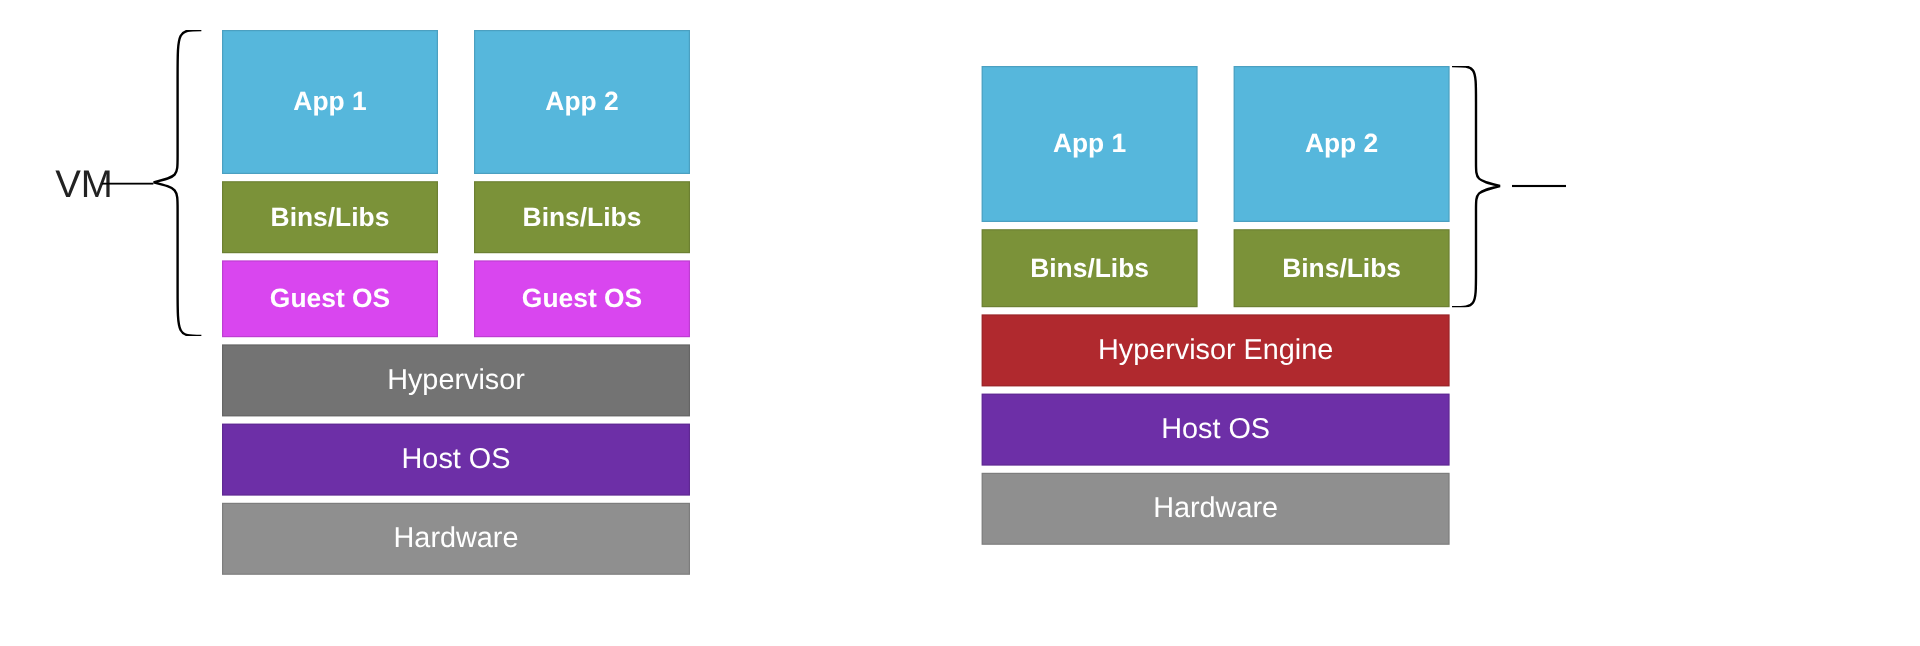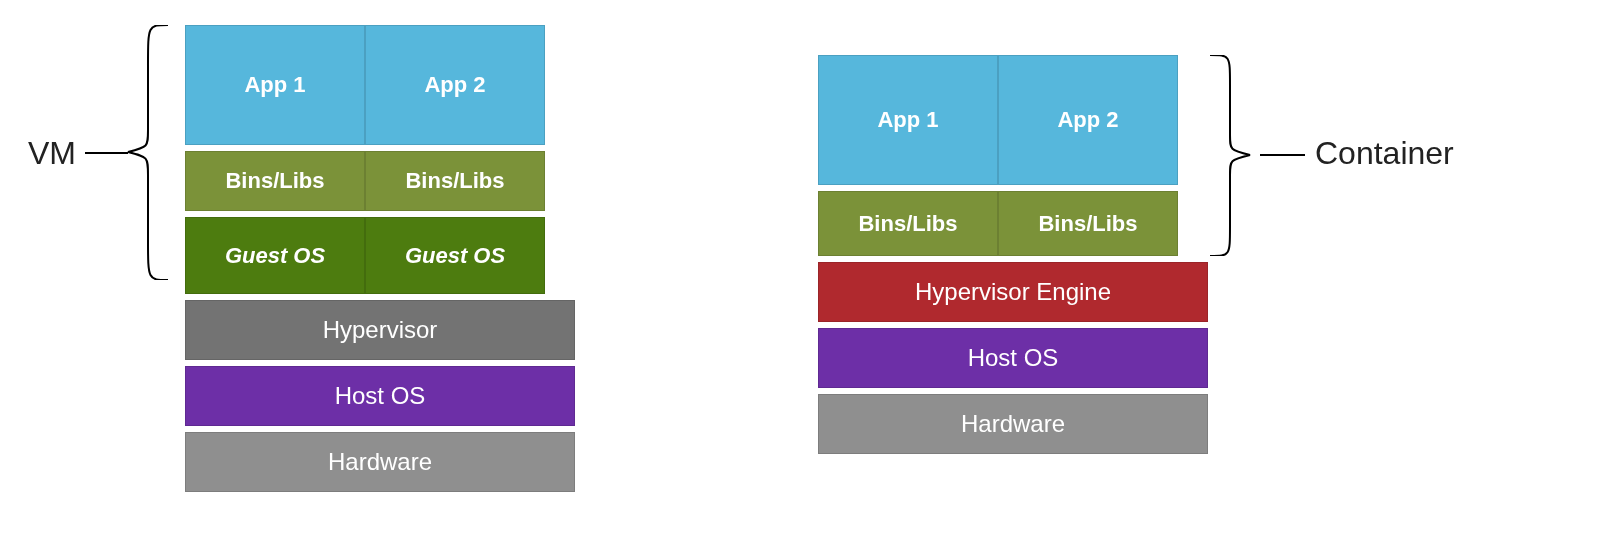--- a/index.html
+++ b/index.html
@@ -13,28 +13,30 @@
   }
   .canvas {
     position: relative;
     width: 1600px;
     height: 538px;
   }
   .stack-label {
     position: absolute;
     font-size: 32px;
     color: #222;
+    margin-left: 18px;
   }
   .stack {
     position: absolute;
     width: 390px;
   }
   .top-row {
     display: flex;
     justify-content: flex-start;
+    gap: 30px;
   }
   .pillar {
     width: 180px;
     text-align: center;
   }
   .layer {
     display: flex;
     align-items: center;
     justify-content: center;
     color: #fff;
@@ -51,21 +53,21 @@
     align-items: center;
     justify-content: center;
     color: #fff;
     font-size: 24px;
     font-weight: 400;
     border: 1px solid rgba(0,0,0,0.12);
     box-sizing: border-box;
   }
   .app    { background: #56b7dc; height: 120px; font-weight: 700; }
   .bins   { background: #7b9239; height: 60px;  font-weight: 700; color:#fff; }
-  .gos    { background: #4d7c0f; height: 77px;  font-weight: 700; color:#fff;font-style:italic; }
+  .gos    { background: #d946ef; height: 64px;  font-weight: 700; color:#fff; }
   .hyper  { background: #737373; }
   .engine { background: #b0292e; }
   .hostos { background: #6d2fa7; }
   .hw     { background: #8f8f8f; }
 
   
   .pillar .layer + .layer { margin-top: 6px; }
 
   
   .brace {
@@ -142,15 +144,14 @@
              C30,95 30,95 10,100
              C30,105 30,105 30,120
              L30,171
              C30,201 30,201 50,201"></path>
   </svg>
 
   <svg class="connector" style="left:1260px; top:154px; width:45px; height:2px;">
     <line x1="0" y1="1" x2="45" y2="1"></line>
   </svg>
 
-  <div class="stack-label" style="left:1315px; top:135px;">Container</div>
 
 </div>
 
 </body></html>

